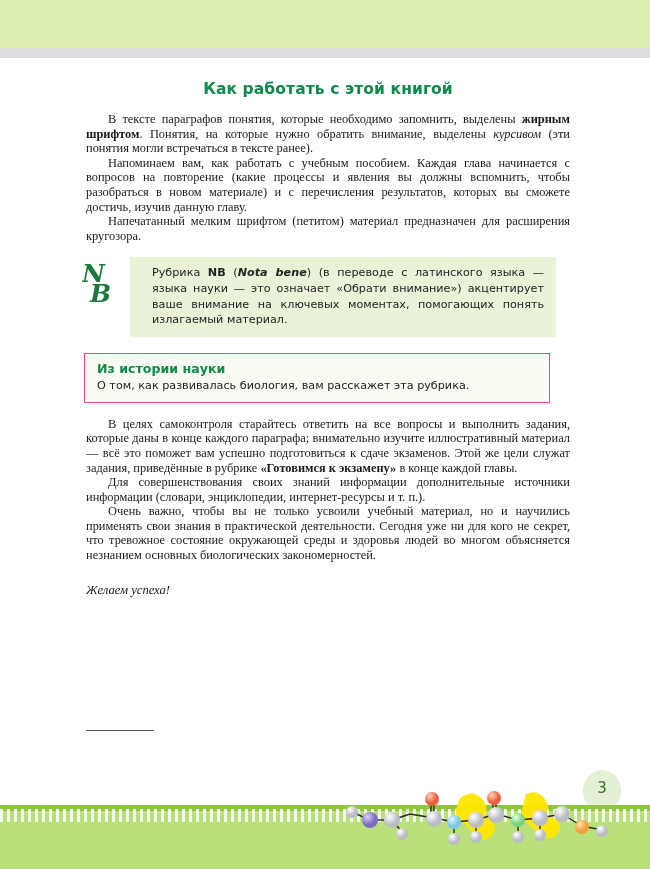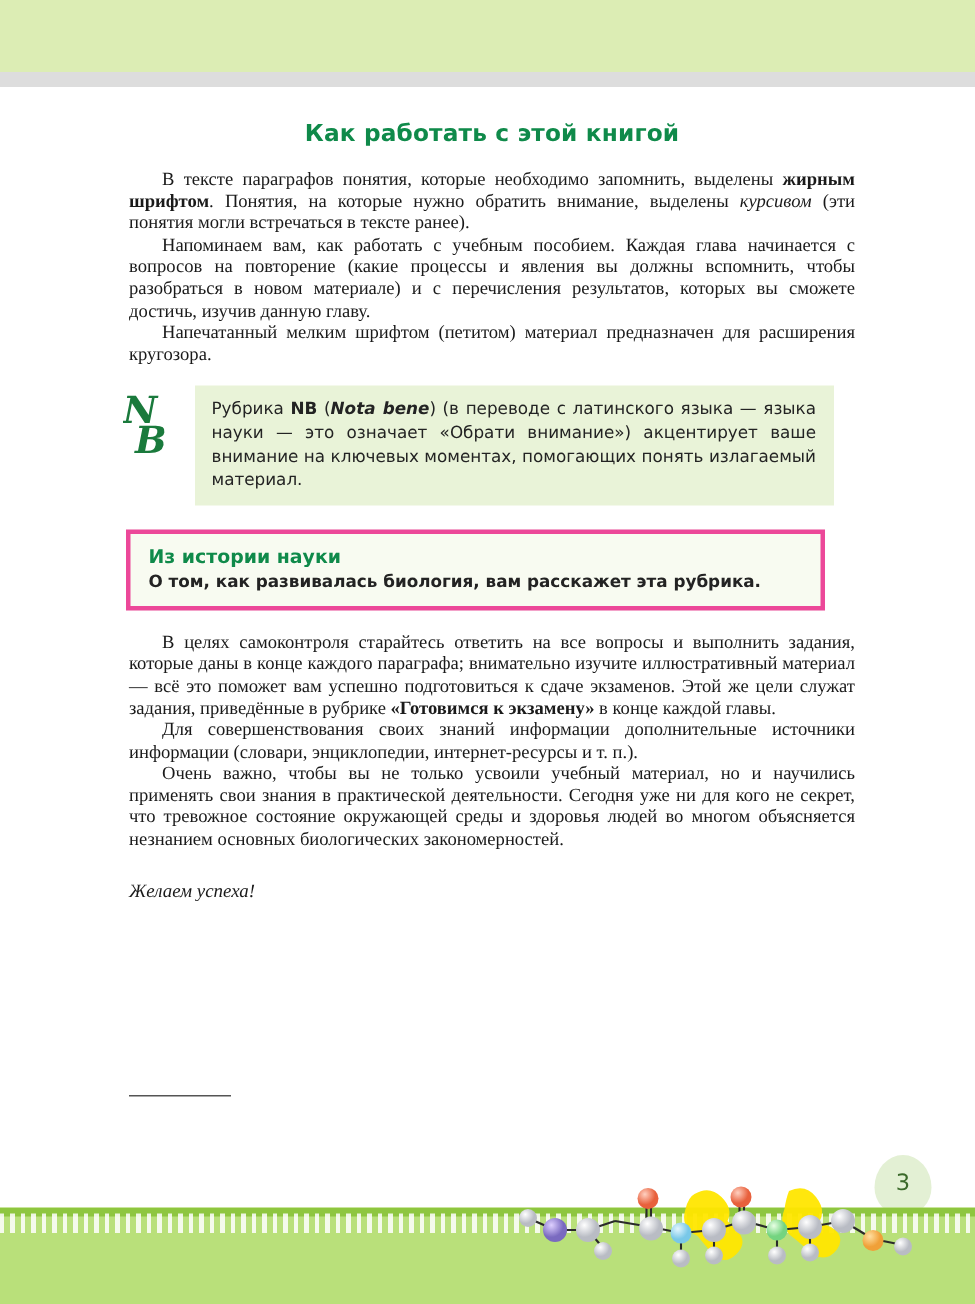--- a/index.html
+++ b/index.html
@@ -83,58 +83,57 @@
   .nb-logo {
     position: absolute;
     left: -4px;
     top: 2px;
     width: 46px;
     height: 50px;
   }
   .nb-box {
     margin-left: 44px;
     background: #e9f3d8;
-    padding: 8px 12px 9px 11px;
+    padding: 8px 12px 9px 22px;
     width: 426px;
     box-sizing: border-box;
   }
   .nb-box p {
     margin: 0;
     font-family: "DejaVu Sans", sans-serif;
     font-size: 11.2px;
     line-height: 15.6px;
     color: #232323;
     text-align: justify;
   }
 
   
   .hist-box {
     margin-top: 16px;
     margin-bottom: 14px;
     margin-left: -2px;
     width: 466px;
     box-sizing: border-box;
-    border: 3px solid #ec4899;
+    border: 1px solid #ec4899;
     background: #f8fbf1;
     padding: 7px 12px 9px 12px;
   }
   .hist-title {
     font-family: "DejaVu Sans", sans-serif;
     font-weight: bold;
     font-size: 12.6px;
     color: #0f8a4a;
     margin: 0 0 3px 0;
   }
   .hist-text {
     font-family: "DejaVu Sans", sans-serif;
     font-size: 11.2px;
     color: #232323;
     margin: 0;
     line-height: 14px;
-    font-weight: bold;
   }
 
   
   .closing {
     text-align: left;
     font-style: italic;
     font-size: 12.6px;
     margin-top: 20px;
     color: #1a1a1a;
   }

